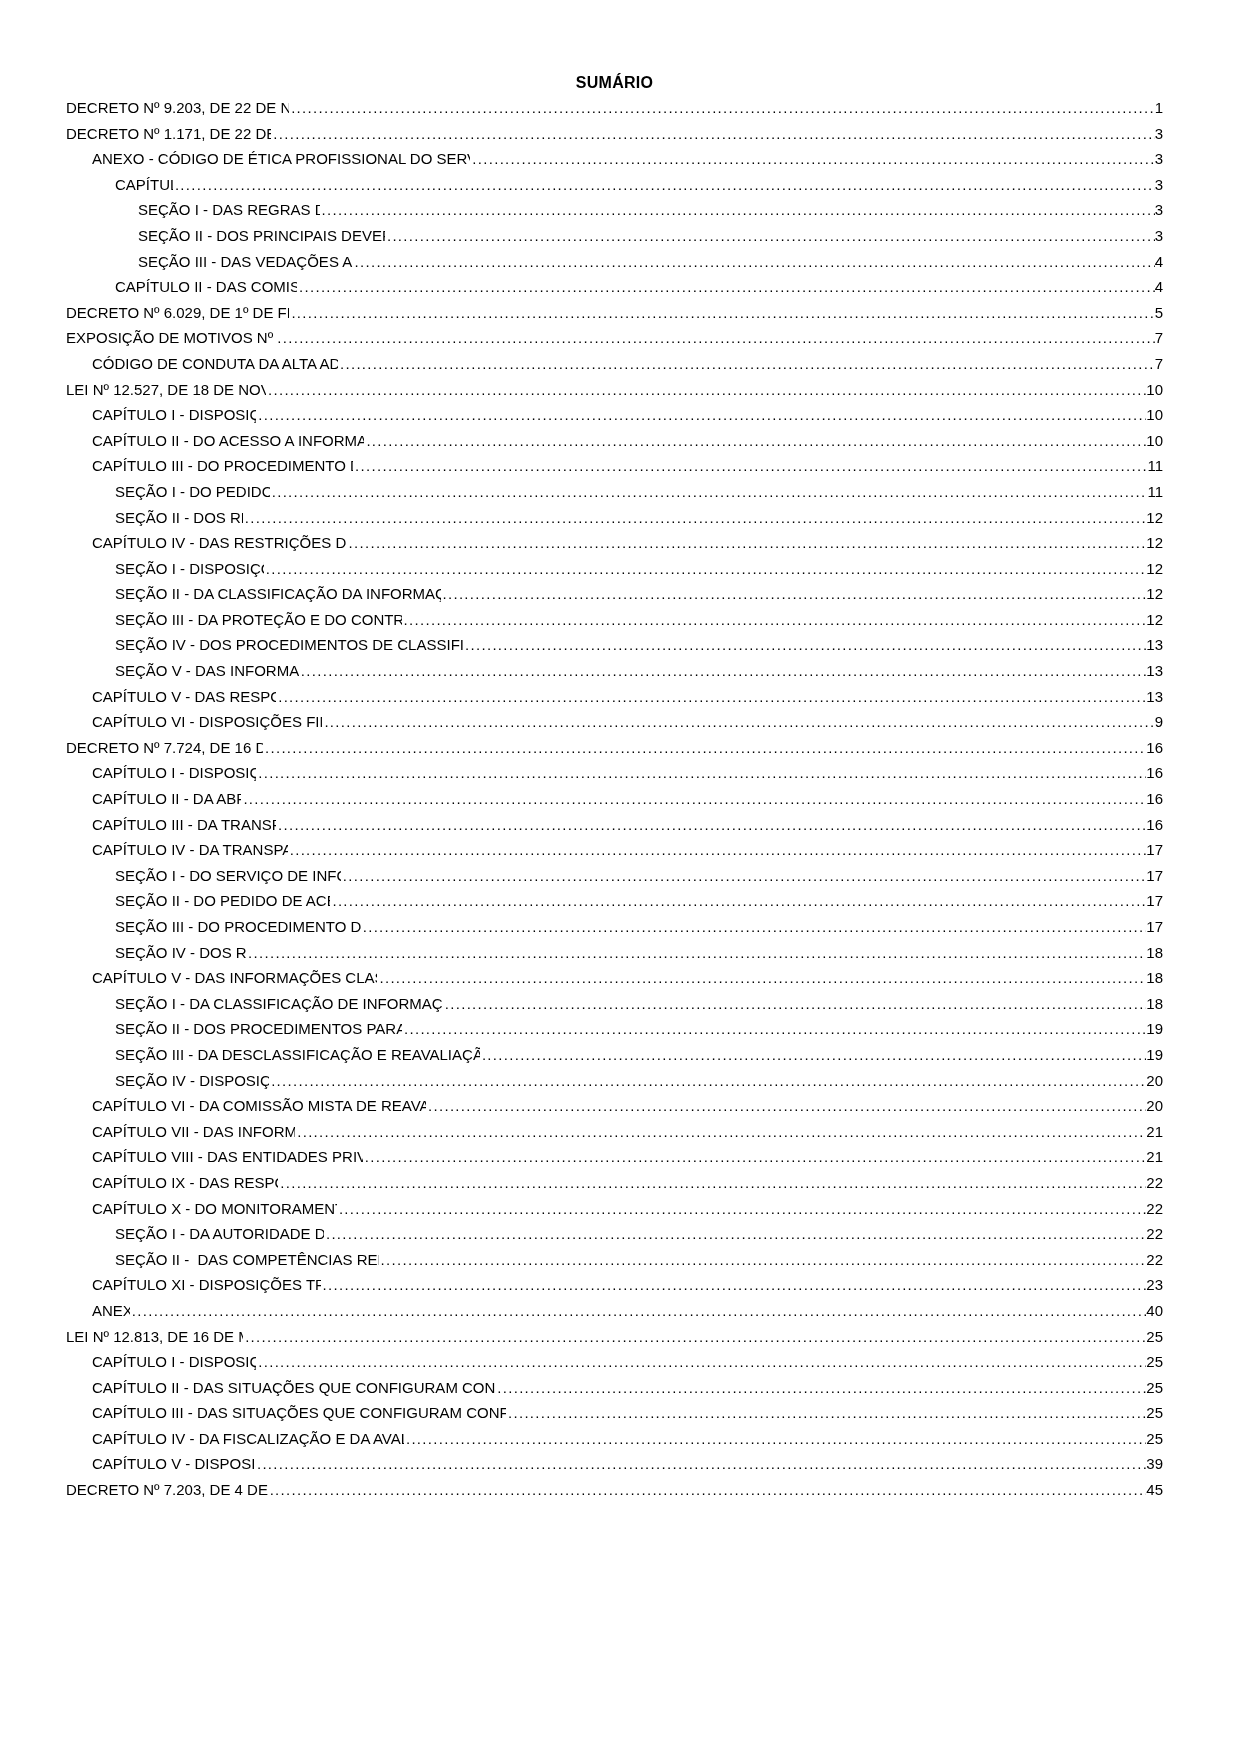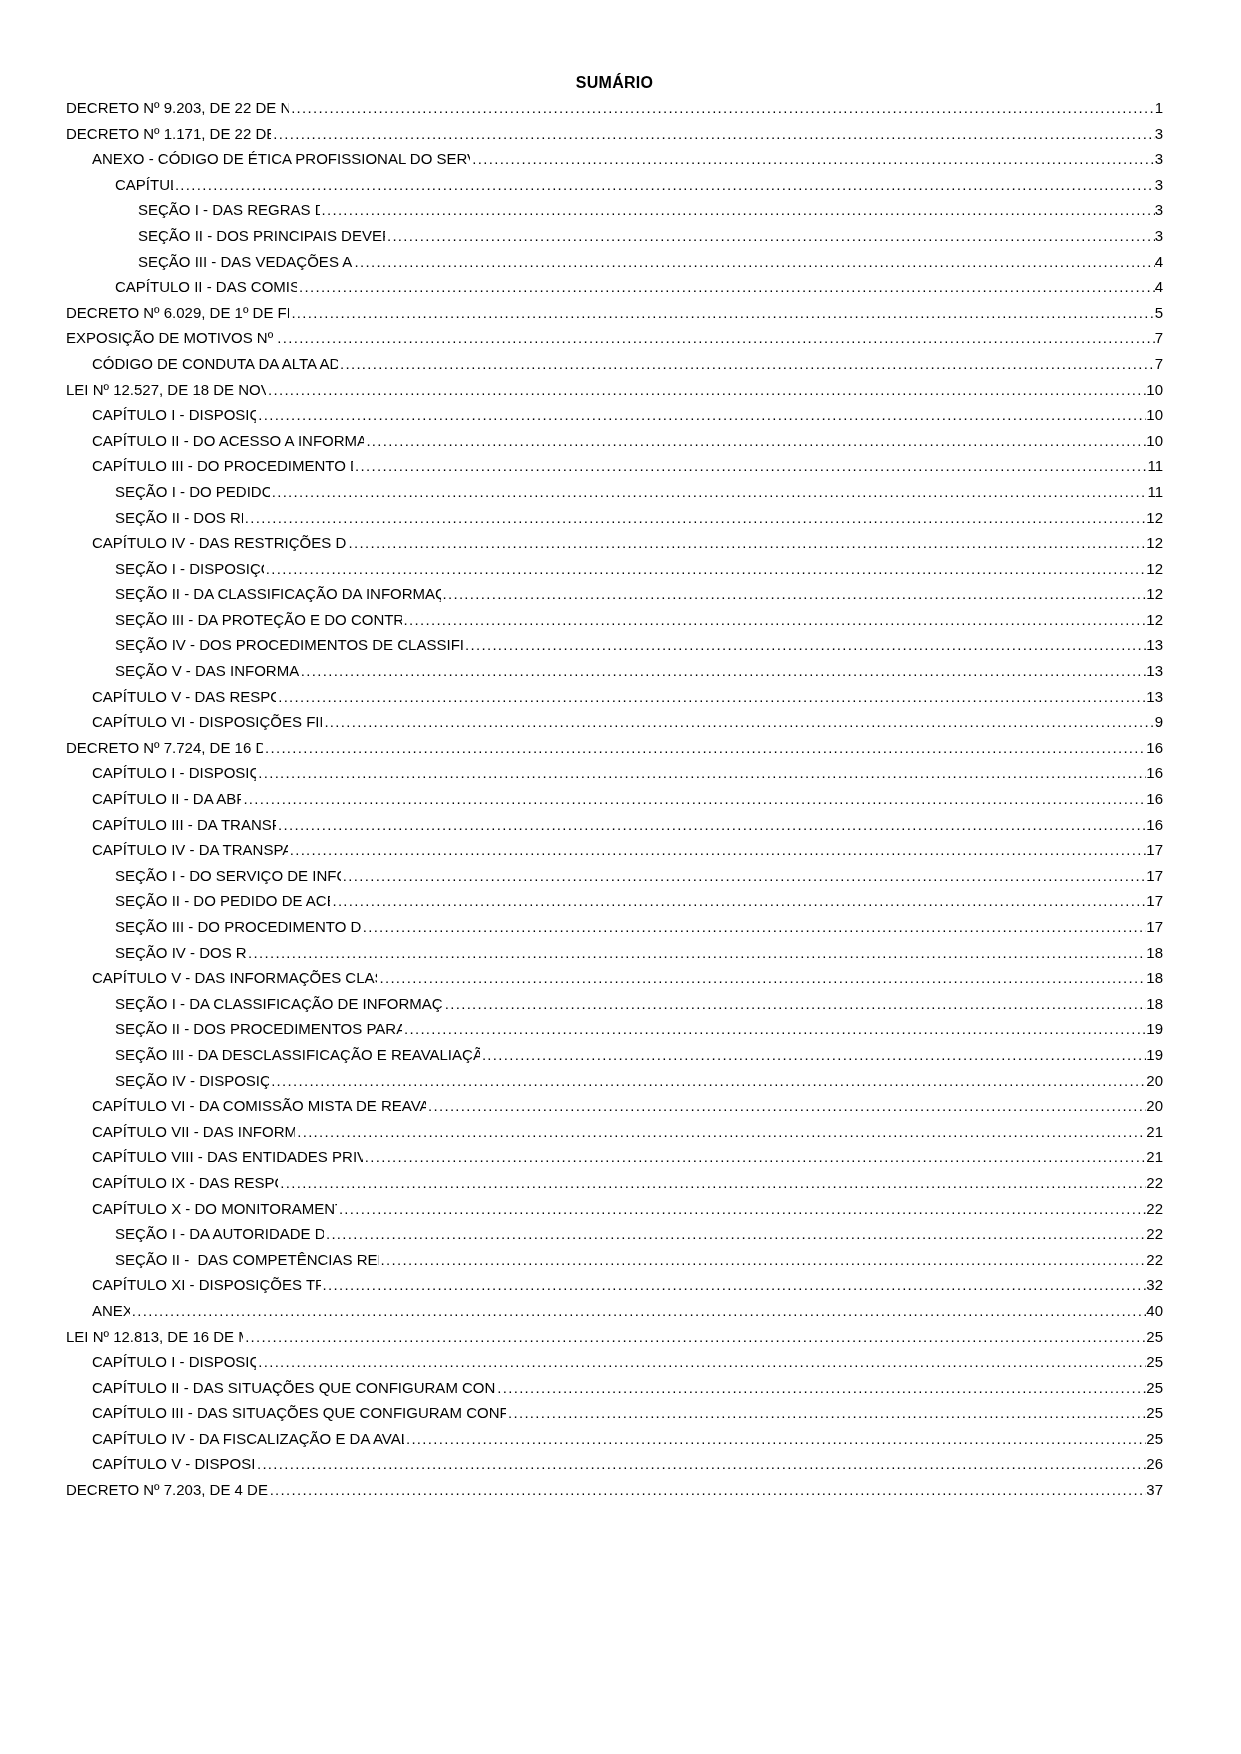--- a/index.html
+++ b/index.html
@@ -341,21 +341,21 @@
 
   <div class="toc-row level-2">
     <span class="toc-label">SEÇÃO II -  DAS COMPETÊNCIAS RELATIVAS AO MONITORAMENTO</span>
     <span class="toc-dots"></span>
     <span class="toc-page">22</span>
   </div>
 
   <div class="toc-row level-1">
     <span class="toc-label">CAPÍTULO XI - DISPOSIÇÕES TRANSITÓRIAS E FINAIS</span>
     <span class="toc-dots"></span>
-    <span class="toc-page">32</span>
+    <span class="toc-page">23</span>
   </div>
 
   <div class="toc-row level-1">
     <span class="toc-label">ANEXO</span>
     <span class="toc-dots"></span>
     <span class="toc-page">40</span>
   </div>
 
   <div class="toc-row level-0">
     <span class="toc-label">LEI Nº 12.813, DE 16 DE MAIO DE 2013.</span>
@@ -383,22 +383,22 @@
 
   <div class="toc-row level-1">
     <span class="toc-label">CAPÍTULO IV - DA FISCALIZAÇÃO E DA AVALIAÇÃO DO CONFLITO DE INTERESSES</span>
     <span class="toc-dots"></span>
     <span class="toc-page">25</span>
   </div>
 
   <div class="toc-row level-1">
     <span class="toc-label">CAPÍTULO V - DISPOSIÇÕES FINAIS</span>
     <span class="toc-dots"></span>
-    <span class="toc-page">26</span>
+    <span class="toc-page">39</span>
   </div>
 
   <div class="toc-row level-0">
     <span class="toc-label">DECRETO Nº 7.203, DE 4 DE JUNHO DE 2010.</span>
     <span class="toc-dots"></span>
-    <span class="toc-page">37</span>
+    <span class="toc-page">45</span>
   </div>
 </div>
 </div>
 
 </body></html>

